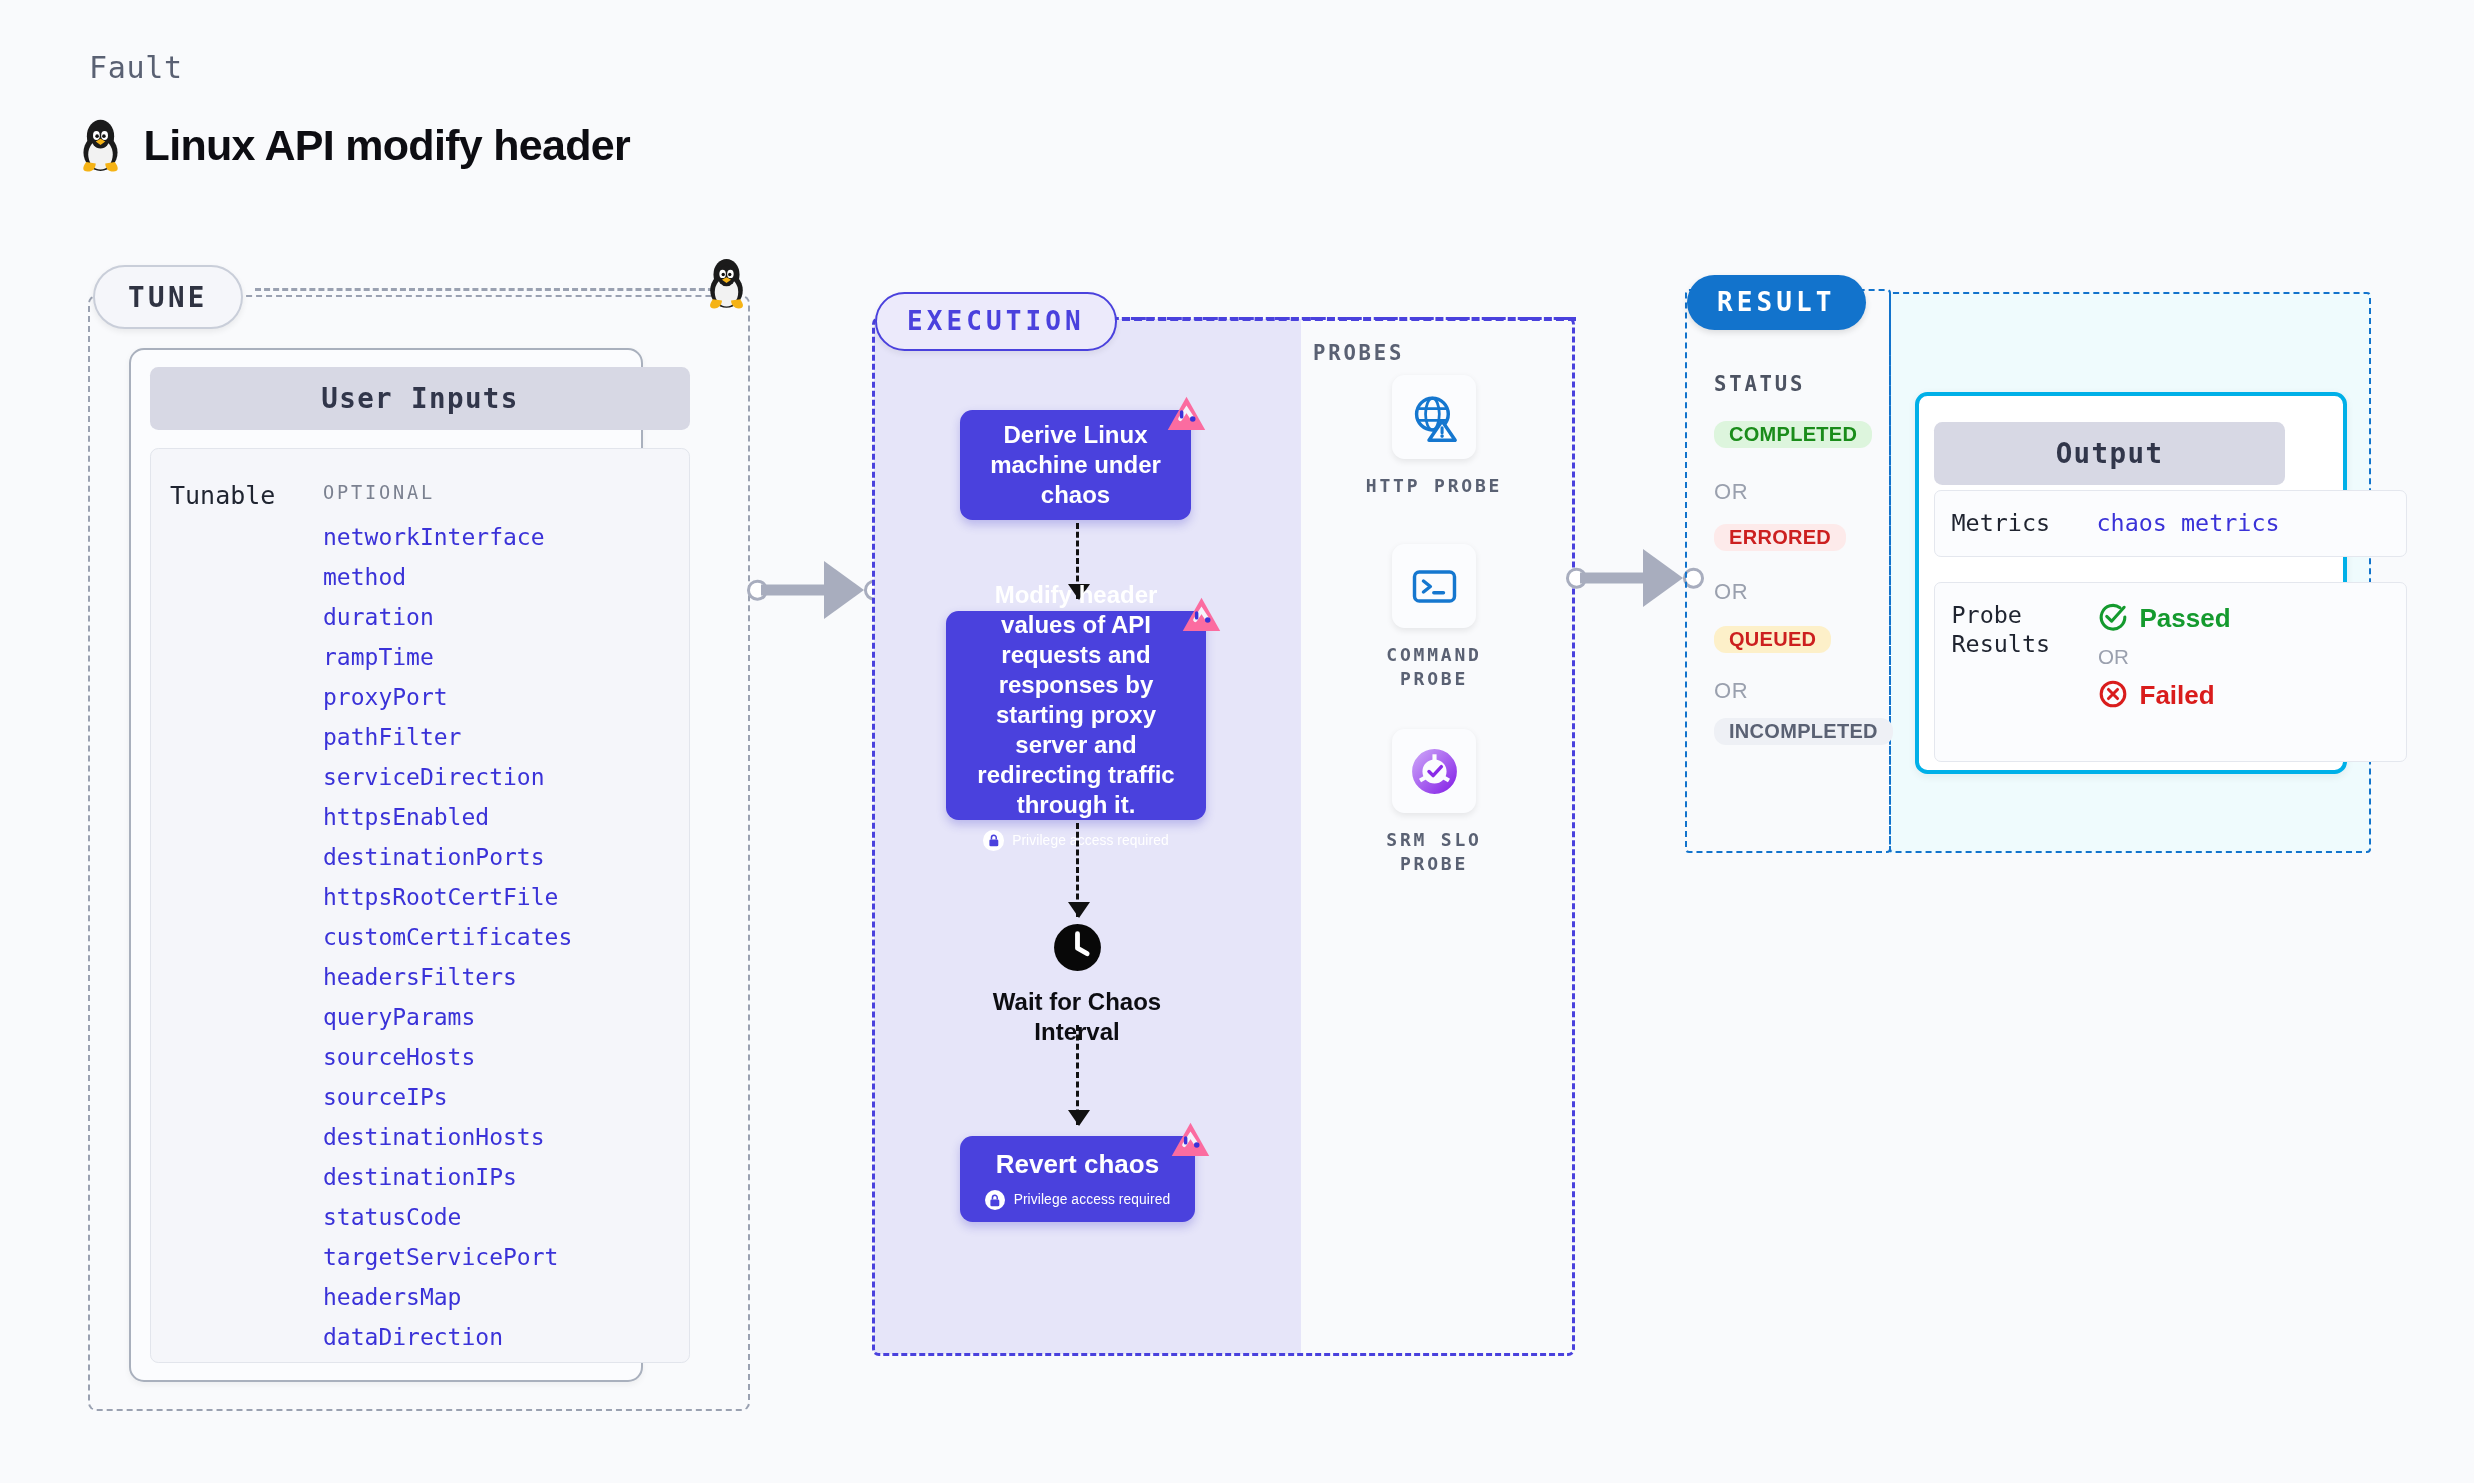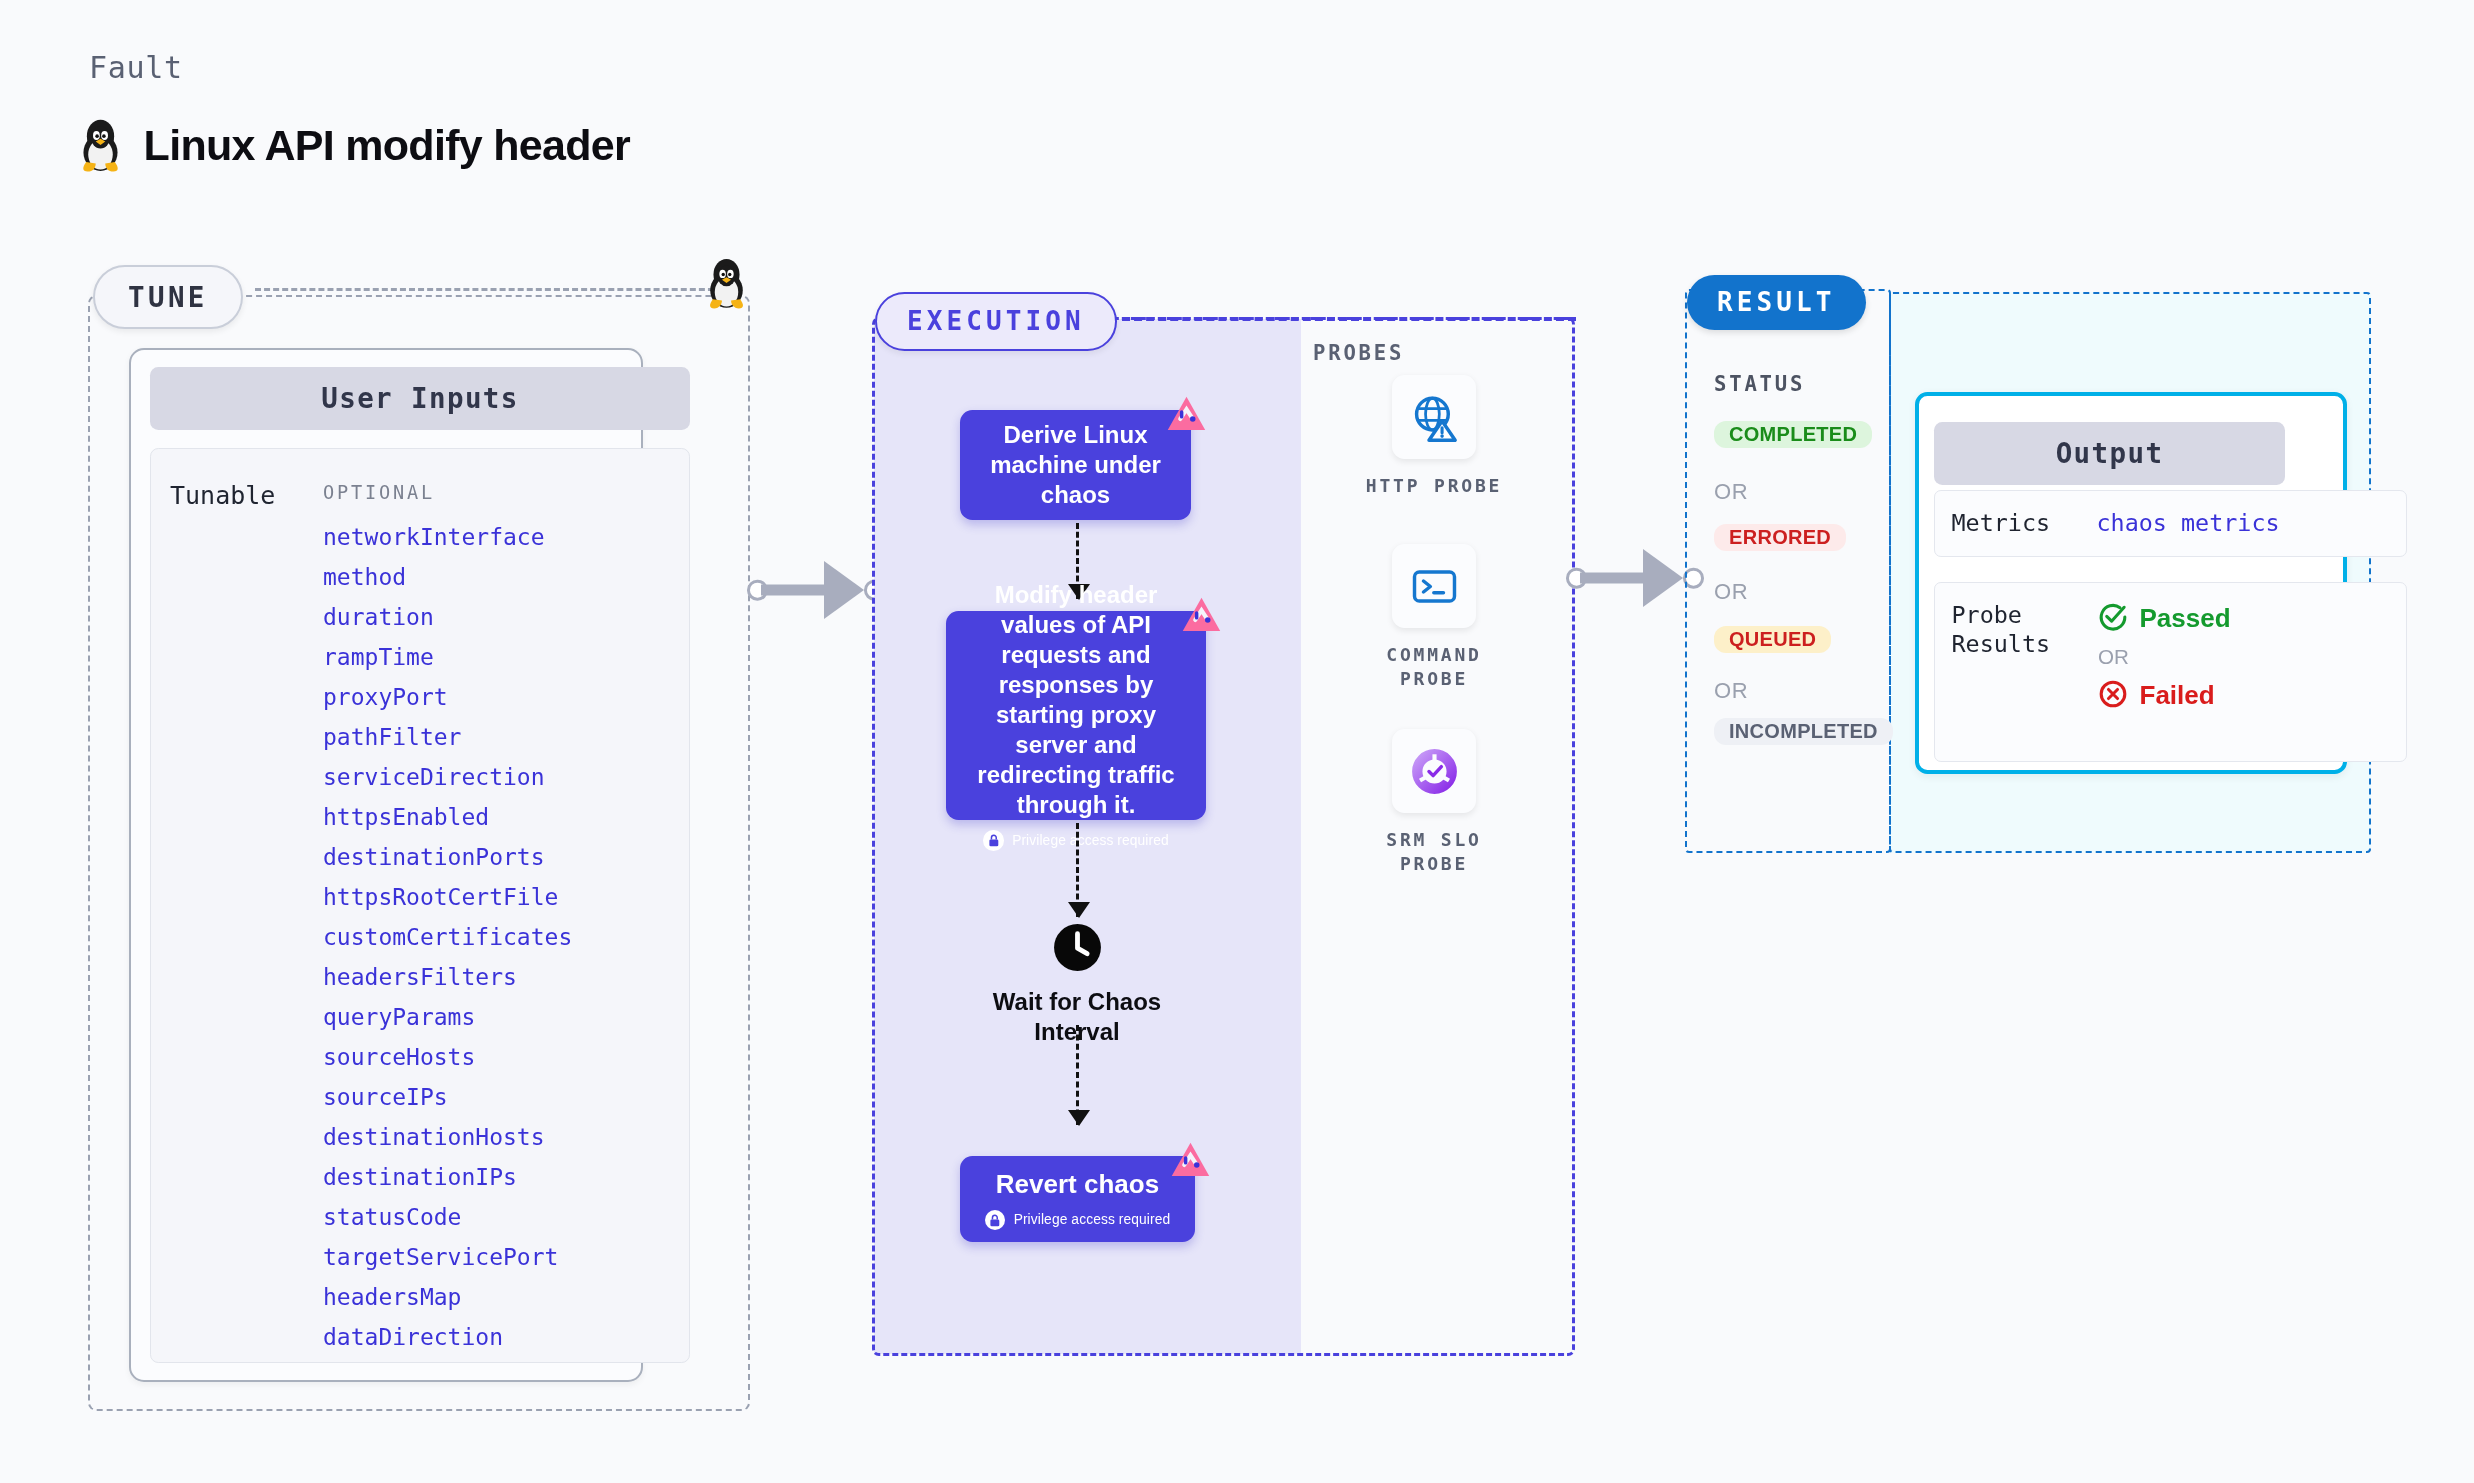--- a/index.html
+++ b/index.html
@@ -401,21 +401,21 @@
     <span>
       <svg width="51" height="51" viewBox="0 0 74 74">
         <circle cx="37" cy="37" r="34" fill="#080808"></circle>
         <path d="M37 17 V38 L51 46" stroke="#fff" stroke-width="7" fill="none" stroke-linecap="round" stroke-linejoin="round"></path>
       </svg>
     </span>
     <span class="clock-label">Wait for Chaos Interval</span>
   </div>
   <div class="arrow-v" style="left:1076px; top:1025px; height:100px;"></div>
 
-  <div class="node" style="left:960px; top:1136px; width:235px; height:86px;margin-top:20px;">
+  <div class="node" style="left:960px; top:1136px; width:235px; height:86px;">
     <span style="font-size:26px;">Revert chaos</span>
     <span class="priv">
       <span class="lock-circle">
         <svg width="11.7" height="13" viewBox="0 0 17 19">
           <rect x="2" y="8" width="13" height="10" rx="2" fill="#4a41dd"></rect>
           <path d="M5 8 V5.5 A3.5 3.5 0 0 1 12 5.5 V8" stroke="#4a41dd" stroke-width="2.2" fill="none"></path>
         </svg>
       </span>
       <span>Privilege access required</span>
     </span>

